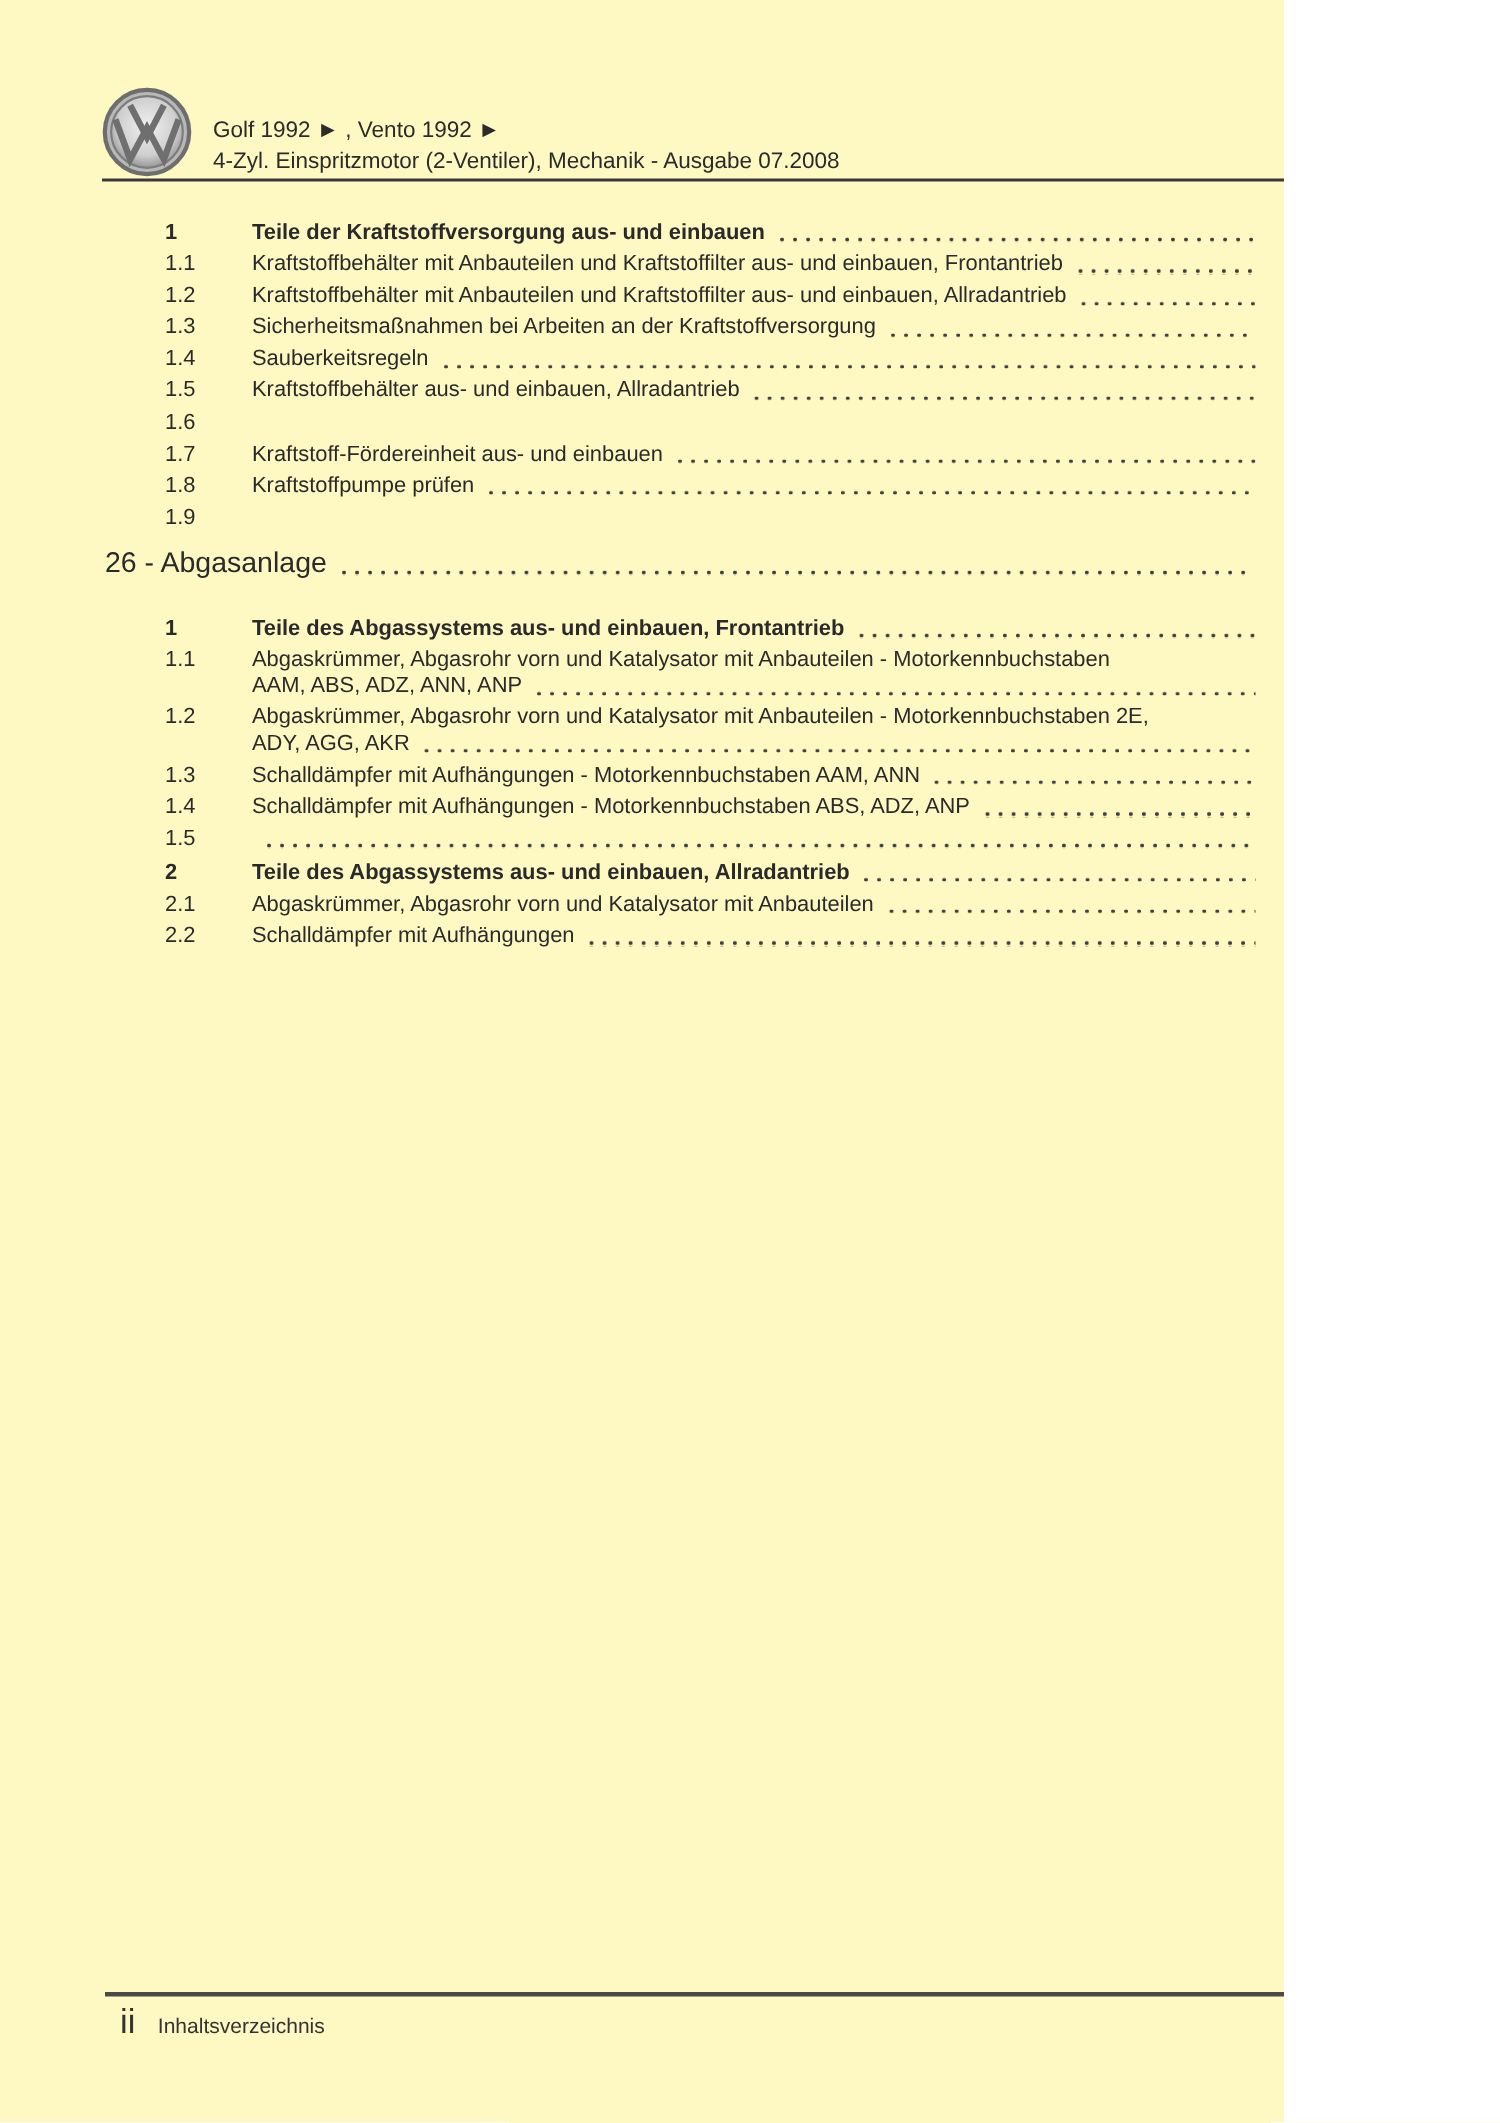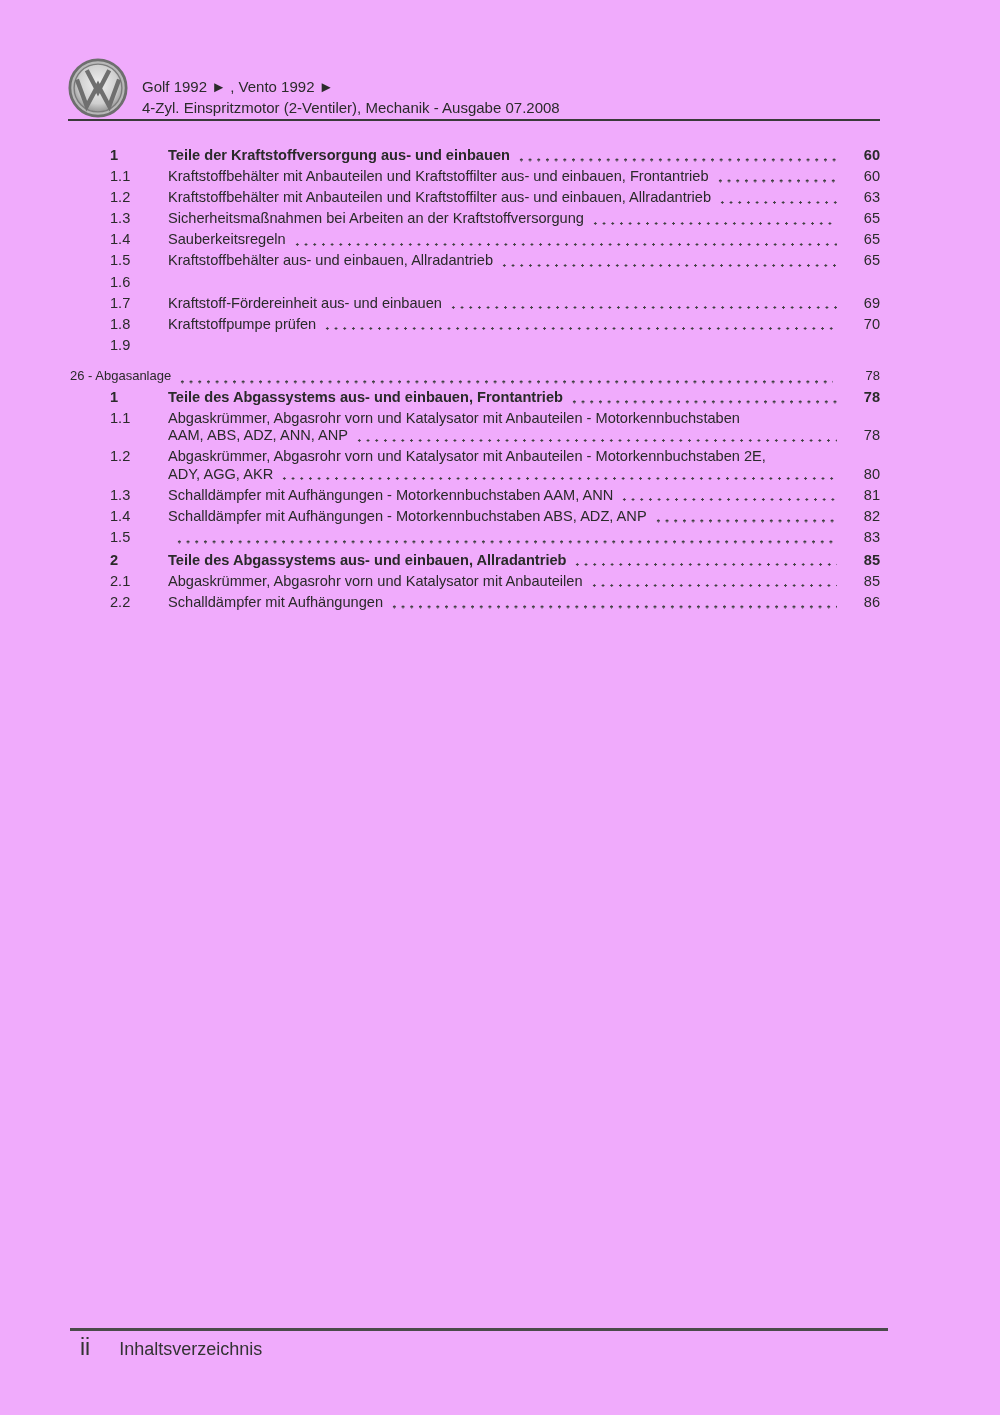--- a/index.html
+++ b/index.html
@@ -1,19 +1,19 @@
 <!DOCTYPE html>
 <html><head>
 <meta charset="utf-8">
 <style>
   html, body { margin:0; padding:0; background:#ffffff; }
   .page {
     position:relative;
-    width:1000px; height:1415px;
-    background:#f0abfc;
+    width:856px; height:1415px;
+    background:#fef9c3;
     font-family:"Liberation Sans","DejaVu Sans",sans-serif;
     color:#262626;
     overflow:hidden;
   }
   
   .hdr { position:absolute; left:68px; top:58px; width:812px; display:flex; }
   .logo { width:60px; height:60px; flex:0 0 auto; }
   .hdr-text { margin-left:14px; padding-top:18px; font-size:15px; line-height:21px; color:#2b2b2b; }
   .hdr-rule { position:absolute; left:68px; top:119px; width:812px; height:2px; background:#3a3a3a; }
 
@@ -30,30 +30,30 @@
     align-self:flex-end;
     height:3.4px; margin:0 9px 2.5px 7px;
     background-image:radial-gradient(circle, #3f3f3f 1.1px, rgba(0,0,0,0) 1.5px);
     background-size:8.7px 3.4px;
     background-repeat:repeat-x;
     background-position:0 center;
   }
   .pg { flex:0 0 34px; text-align:right; }
   .row.bold .num, .row.bold .txt, .row.bold .cont, .row.bold .pg { font-weight:700; }
   .row.gap-before { margin-top:5.5px; }
-  .heading { margin-top:11px; margin-bottom:2px; font-size:13px; line-height:22px; }
+  .heading { margin-top:11px; margin-bottom:24px; font-size:19px; line-height:22px; }
   .heading .h-label { flex:0 0 auto; padding-left:2px; white-space:nowrap; }
   .heading .pg { flex:0 0 38px; }
   .heading .dots { margin-bottom:3.5px; }
 
   
   .ftr-rule { position:absolute; left:70px; top:1328px; width:818px; height:3px; background:#4a4a4a; }
   .ftr { position:absolute; left:80px; top:1334px; display:flex; align-items:baseline; color:#333333; }
   .roman { font-size:23px; line-height:26px; }
-  .ftitle { font-size:18px; margin-left:29px; }
+  .ftitle { font-size:14px; margin-left:15px; }
 </style>
 </head>
 <body>
 
 <div class="page">
 
   <header class="hdr">
     <svg class="logo" viewBox="0 0 64 64" aria-hidden="true">
       <defs>
         <radialGradient id="vwg" cx="50%" cy="42%" r="60%">

